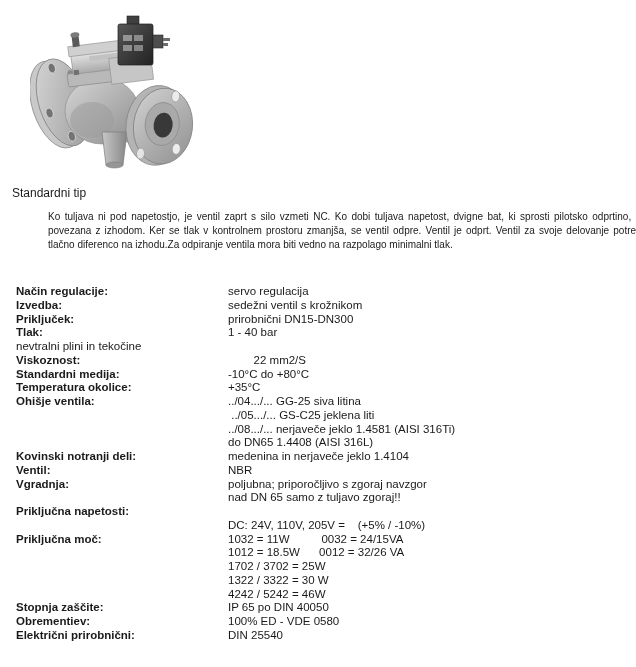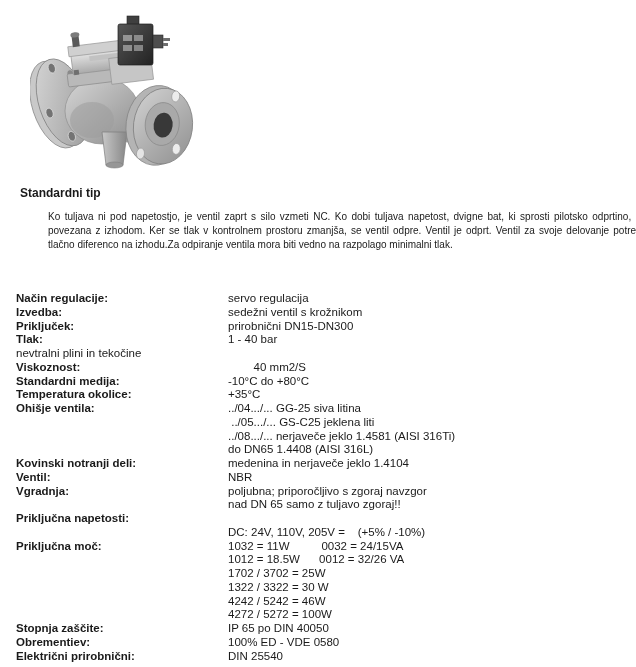--- a/index.html
+++ b/index.html
@@ -6,30 +6,30 @@
   body {
     width:636px; height:667px; position:relative;
     background:#ffffff; color:#1a1a1a;
     font-family:"Liberation Sans", sans-serif;
     overflow:hidden;
   }
   .figure {
     position:absolute; left:30px; top:8px; width:180px; height:170px;
   }
   .heading {
-    position:absolute; left:20px; top:186px;
-    font-size:12px; font-weight:bold; line-height:14px;
+    position:absolute; left:12px; top:186px;
+    font-size:12px; font-weight:normal; line-height:14px;
   }
   .para {
     position:absolute; left:16px; top:200px; width:607px;
     font-size:10px; line-height:13.9px; text-align:justify;margin-left:32px;
   }
   .specs {
     position:absolute; left:16px; top:285px; width:614px;
-    font-size:11.5px; line-height:13.75px;margin-top:7px;
+    font-size:11.5px; line-height:13.75px;
   }
   .row { display:flex; }
   .label { width:212px; flex:none; font-weight:bold; white-space:pre; }
   .value { white-space:pre; }
 </style>
 </head>
 <body>
 
 <div class="figure">
   <svg width="180" height="170" viewBox="0 0 180 170">
@@ -134,21 +134,21 @@
     </div>
     <div class="row">
       <div class="label">Tlak:</div>
       <div class="value">1 - 40 bar</div>
     </div>
     <div class="row">
       <div class="value">nevtralni plini in tekočine</div>
     </div>
     <div class="row">
       <div class="label">Viskoznost:</div>
-      <div class="value">        40 mm2/S</div>
+      <div class="value">        22 mm2/S</div>
     </div>
     <div class="row">
       <div class="label">Standardni medija:</div>
       <div class="value">-10°C do +80°C</div>
     </div>
     <div class="row">
       <div class="label">Temperatura okolice:</div>
       <div class="value">+35°C</div>
     </div>
     <div class="row">
@@ -204,24 +204,20 @@
     </div>
     <div class="row">
       <div class="label"></div>
       <div class="value">1322 / 3322 = 30 W</div>
     </div>
     <div class="row">
       <div class="label"></div>
       <div class="value">4242 / 5242 = 46W</div>
     </div>
     <div class="row">
-      <div class="label"></div>
-      <div class="value">4272 / 5272 = 100W</div>
-    </div>
-    <div class="row">
       <div class="label">Stopnja zaščite:</div>
       <div class="value">IP 65 po DIN 40050</div>
     </div>
     <div class="row">
       <div class="label">Obrementiev:</div>
       <div class="value">100% ED - VDE 0580</div>
     </div>
     <div class="row">
       <div class="label">Električni prirobnični:</div>
       <div class="value">DIN 25540</div>

